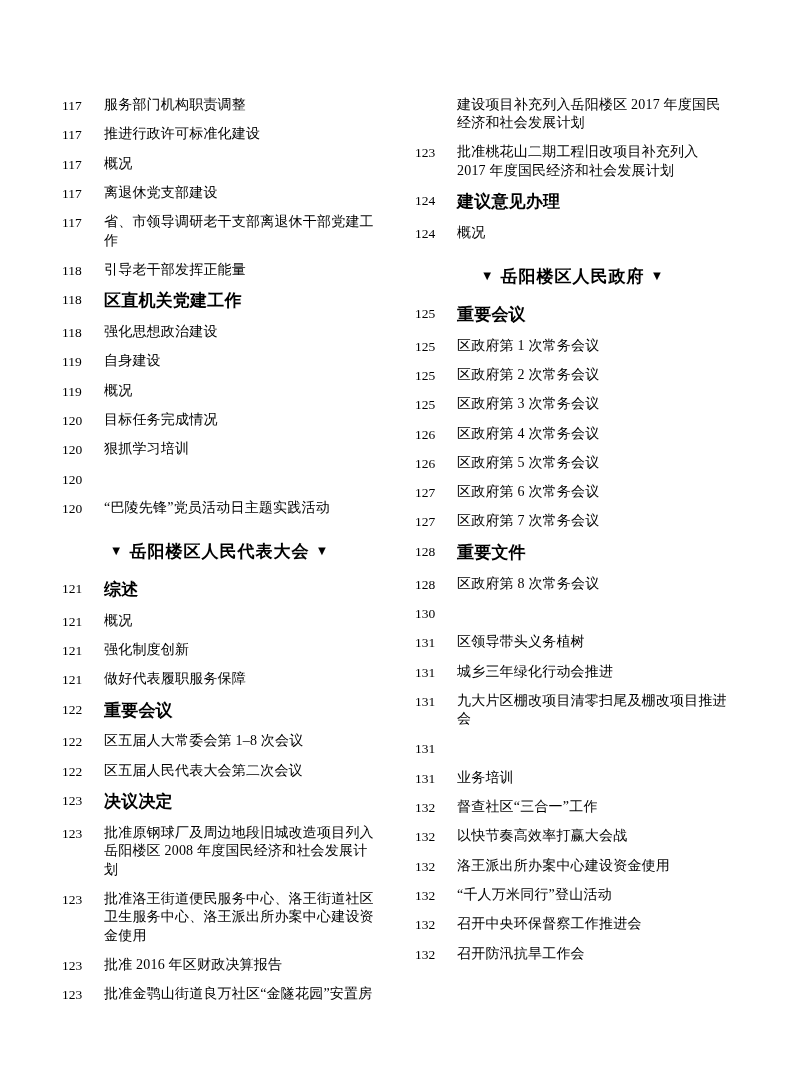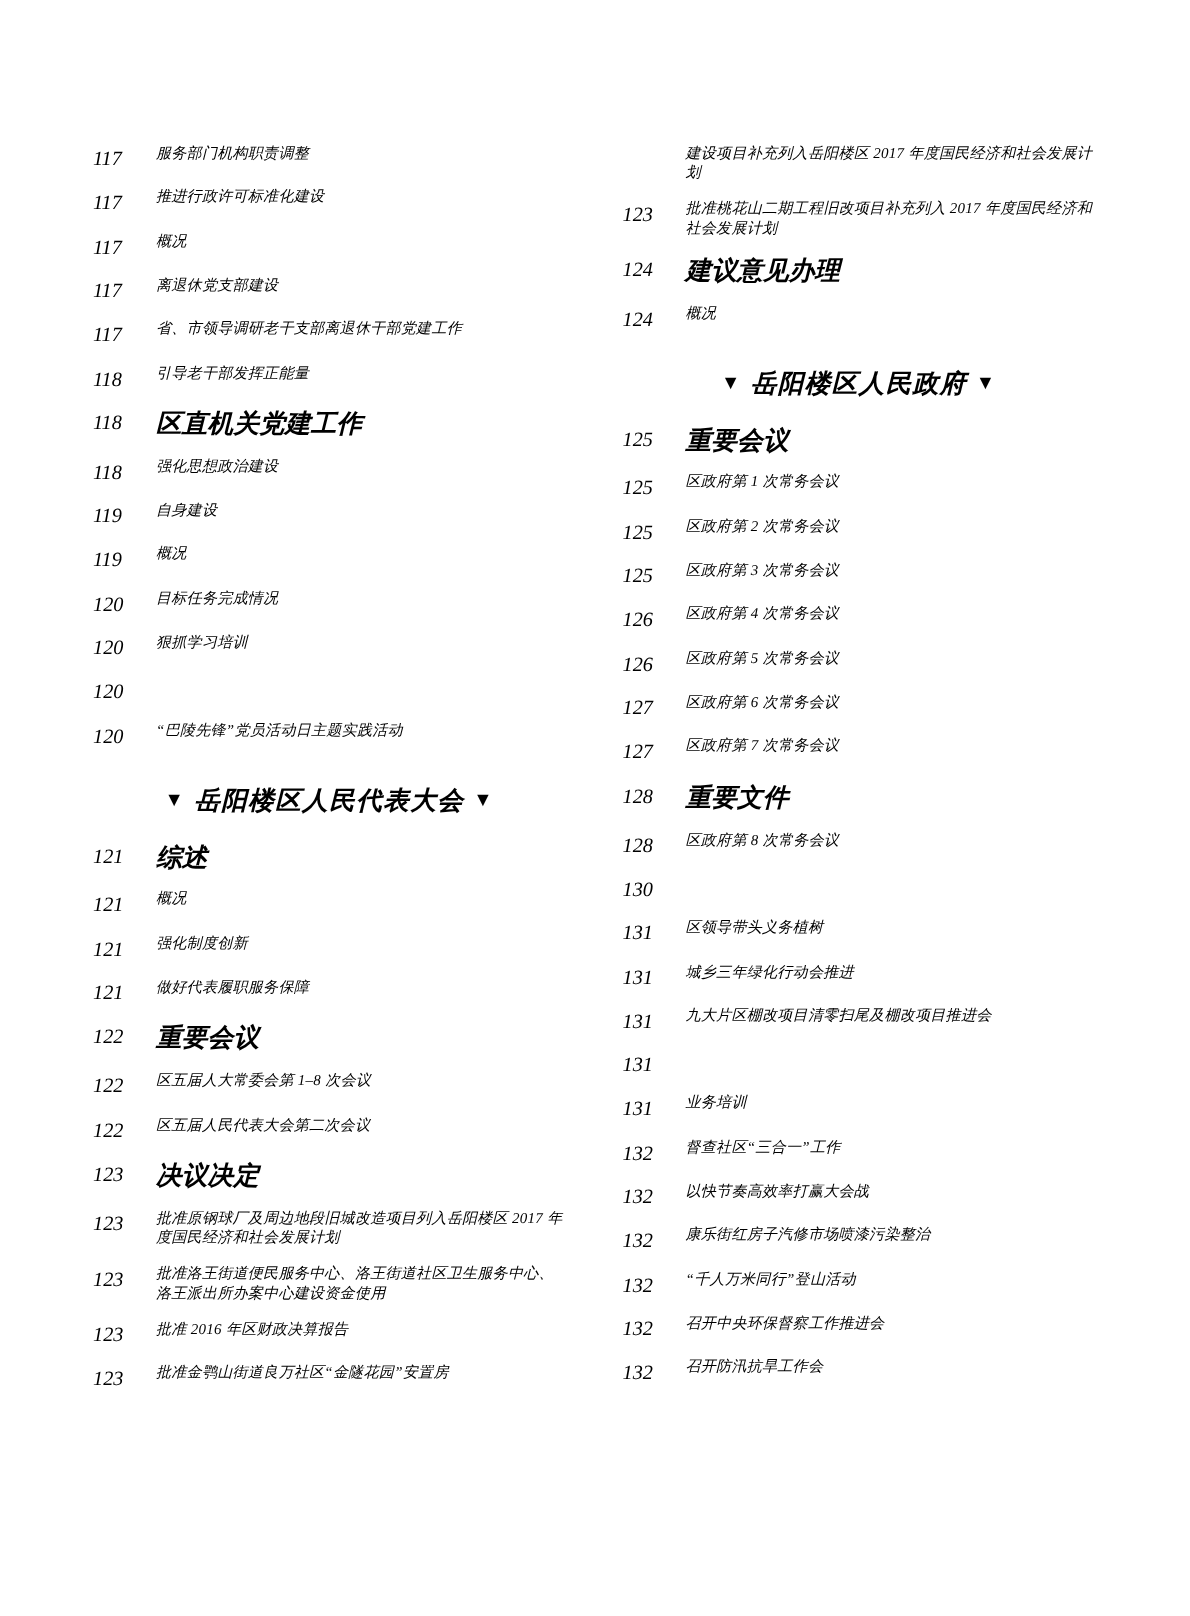--- a/index.html
+++ b/index.html
@@ -21,21 +21,20 @@
     width: 793px;
     height: 1077px;
     box-sizing: border-box;
     padding: 96px 62px 40px 62px;
   }
   .columns {
     display: flex;
     flex-direction: row;
     align-items: flex-start;
     gap: 38px;
-    font-style: italic;
   }
   .col {
     width: 315px;
     flex: 0 0 315px;
   }
   
   .entry {
     display: flex;
     flex-direction: row;
     align-items: flex-start;
@@ -45,21 +44,21 @@
   .entry .pg {
     flex: 0 0 42px;
     width: 42px;
     font-size: 13.5px;
     font-family: "Liberation Serif", serif;
     text-align: left;
     padding-top: 1px;
   }
   .entry .txt {
     flex: 1 1 auto;
-    font-size: 10px;
+    font-size: 14px;
     letter-spacing: 0.2px;
   }
   .entry.bold .txt {
     font-weight: bold;
     font-size: 17px;
   }
   .entry.bold .pg {
     font-weight: normal;
   }
   
@@ -175,21 +174,21 @@
           <div class="entry">
             <div class="pg">122</div>
             <div class="txt">区五届人民代表大会第二次会议</div>
           </div>
           <div class="entry bold">
             <div class="pg">123</div>
             <div class="txt">决议决定</div>
           </div>
           <div class="entry">
             <div class="pg">123</div>
-            <div class="txt">批准原钢球厂及周边地段旧城改造项目列入岳阳楼区 2017 年度国民经济和社会发展计划</div>
+            <div class="txt">批准原钢球厂及周边地段旧城改造项目列入岳阳楼区 2008 年度国民经济和社会发展计划</div>
           </div>
           <div class="entry">
             <div class="pg">123</div>
             <div class="txt">批准洛王街道便民服务中心、洛王街道社区卫生服务中心、洛王派出所办案中心建设资金使用</div>
           </div>
           <div class="entry">
             <div class="pg">123</div>
             <div class="txt">批准 2016 年区财政决算报告</div>
           </div>
           <div class="entry">
@@ -289,21 +288,21 @@
           <div class="entry">
             <div class="pg">132</div>
             <div class="txt">督查社区“三合一”工作</div>
           </div>
           <div class="entry">
             <div class="pg">132</div>
             <div class="txt">以快节奏高效率打赢大会战</div>
           </div>
           <div class="entry">
             <div class="pg">132</div>
-            <div class="txt">康乐街红房子汽修市场喷漆污染整治</div>
+            <div class="txt">洛王派出所办案中心建设资金使用</div>
           </div>
           <div class="entry">
             <div class="pg">132</div>
             <div class="txt">“千人万米同行”登山活动</div>
           </div>
           <div class="entry">
             <div class="pg">132</div>
             <div class="txt">召开中央环保督察工作推进会</div>
           </div>
           <div class="entry">

